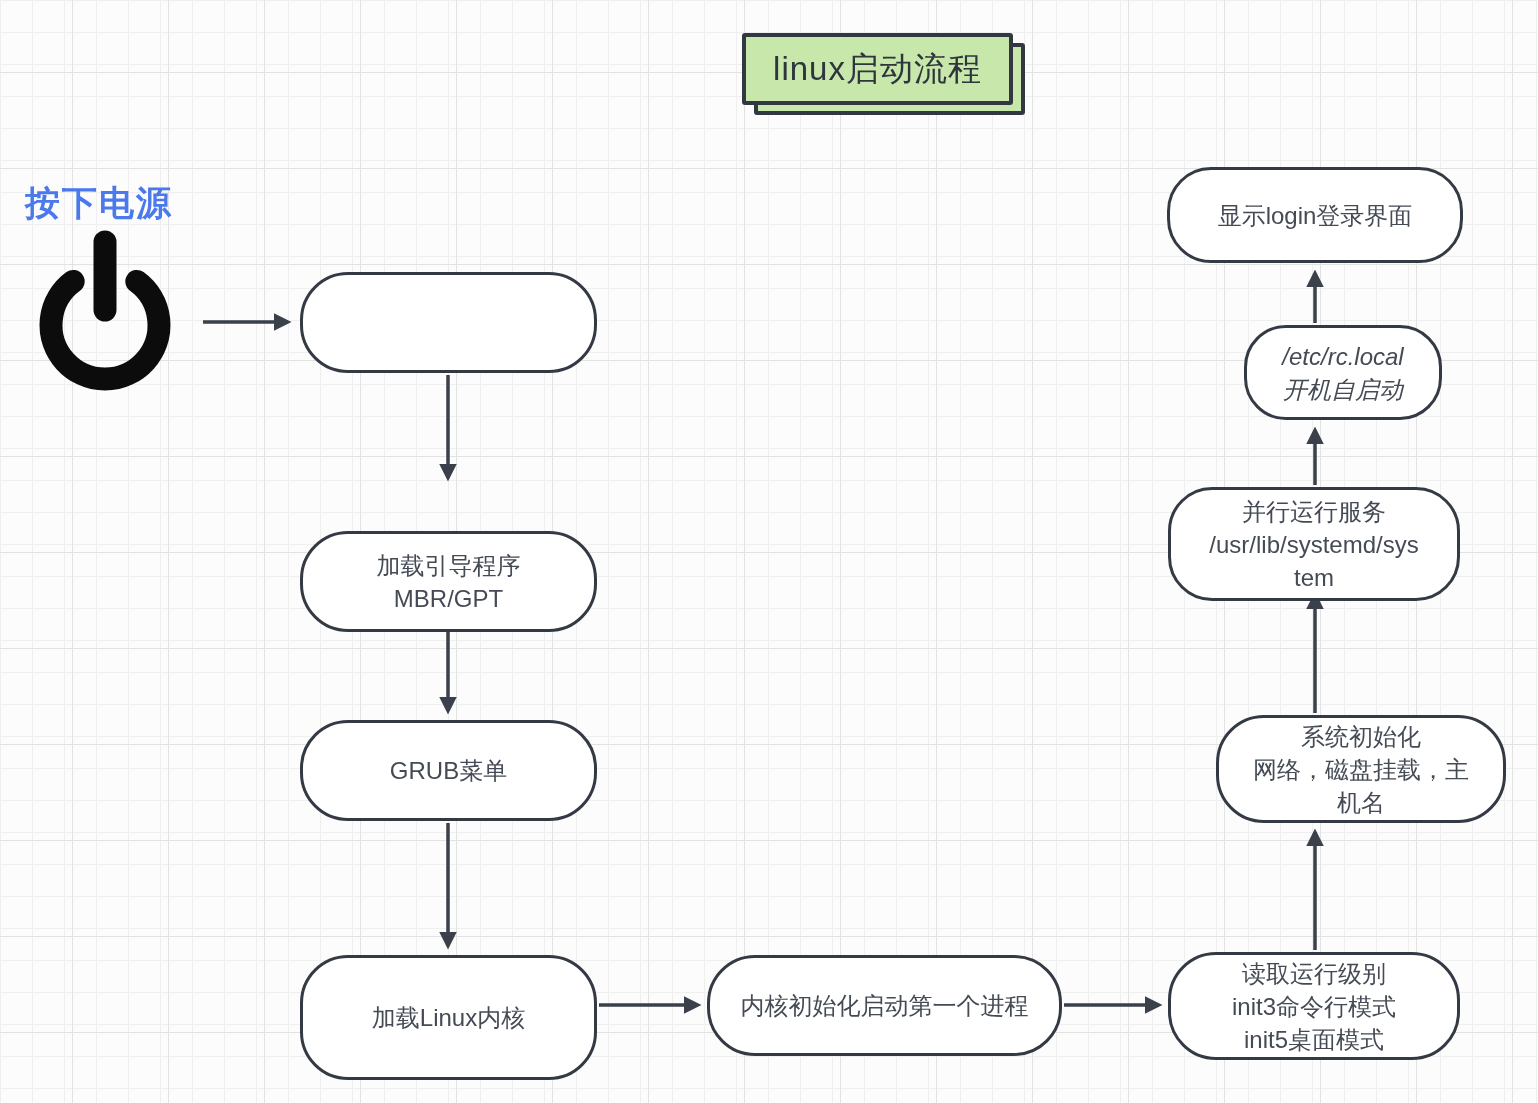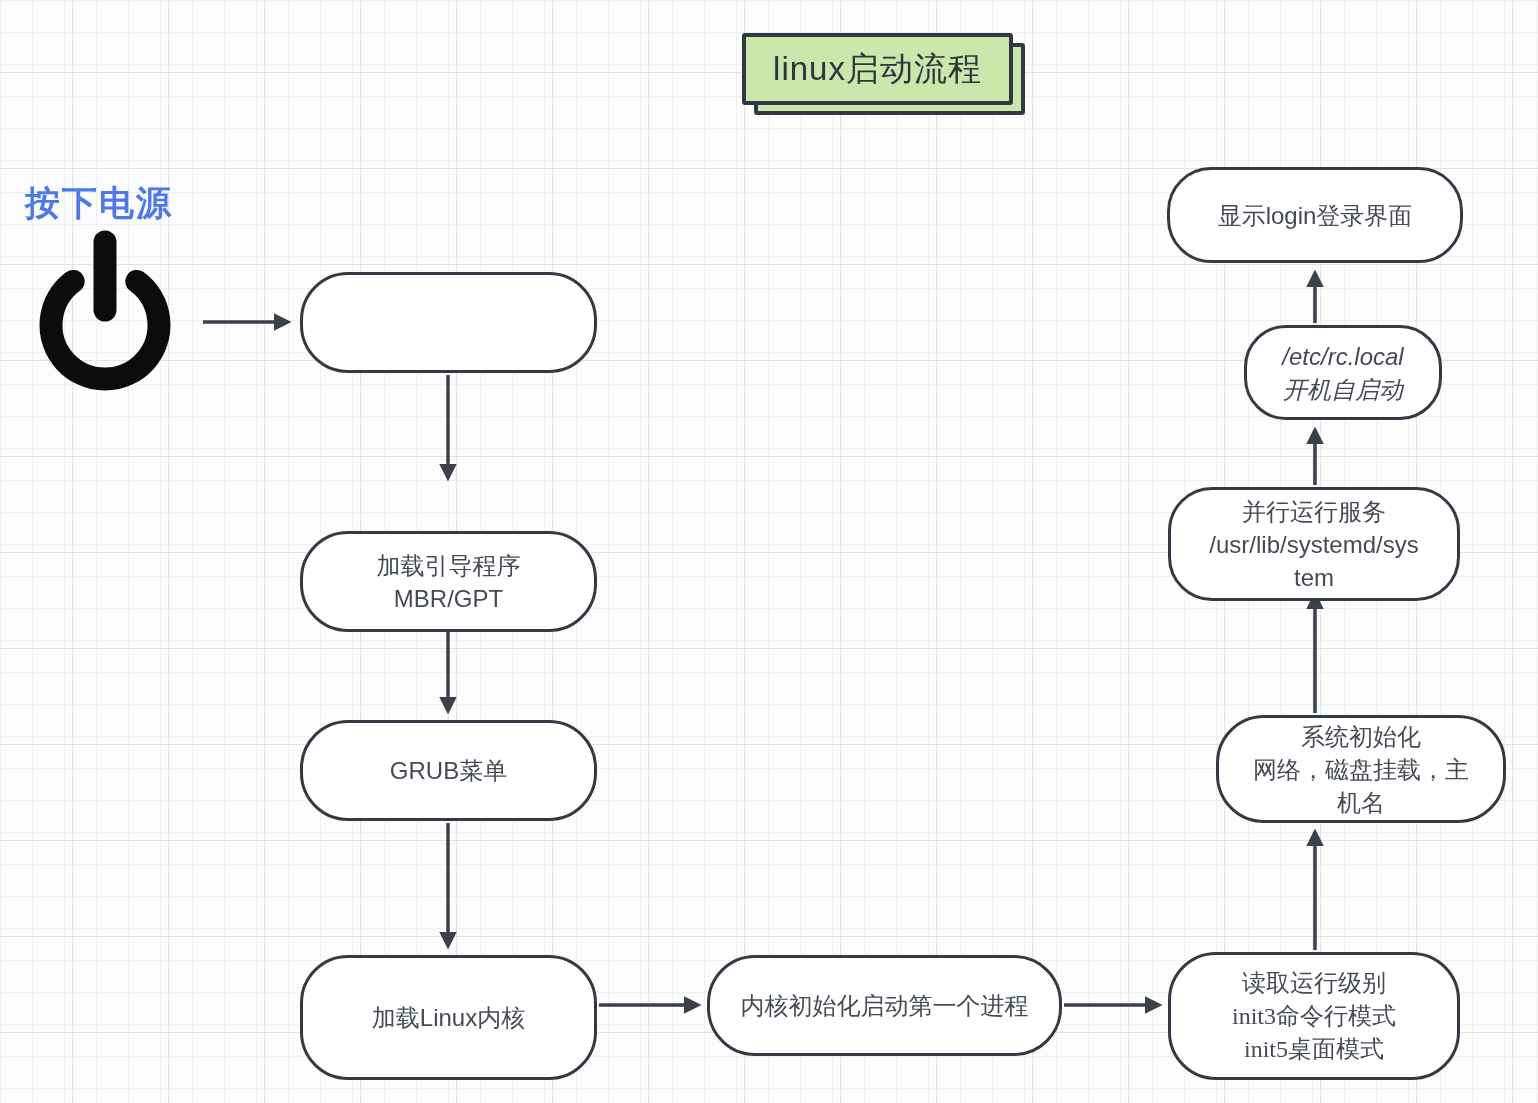--- a/index.html
+++ b/index.html
@@ -80,21 +80,21 @@
     font-size: 24px;
     line-height: 33px;
     color: #454b55;
     z-index: 2;
   }
   .n1  { left: 300px;  top: 272px; width: 297px; height: 101px; }
   .n2  { left: 300px;  top: 487px; width: 297px; height: 101px; margin-top: 44px; }
   .n3  { left: 300px;  top: 720px; width: 297px; height: 101px; }
   .n4  { left: 300px;  top: 955px; width: 297px; height: 125px; }
   .n5  { left: 707px;  top: 955px; width: 355px; height: 101px; }
-  .n6  { left: 1168px; top: 952px; width: 292px; height: 128px; font-family: Liberation Serif, serif; }
+  .n6  { left: 1168px; top: 952px; width: 292px; height: 108px; }
   .n7  { left: 1216px; top: 715px; width: 290px; height: 108px; }
   .n8  { left: 1168px; top: 487px; width: 292px; height:  114px; border-radius: 44px; }
   .n9  { left: 1244px; top: 325px; width: 198px; height:  95px; border-radius: 42px; font-style: italic; }
   .n10 { left: 1167px; top: 167px; width: 296px; height:  96px; border-radius: 44px; }
 
   .connectors {
     position: absolute;
     left: 0; top: 0;
     width: 1538px; height: 1103px;
     z-index: 1;

